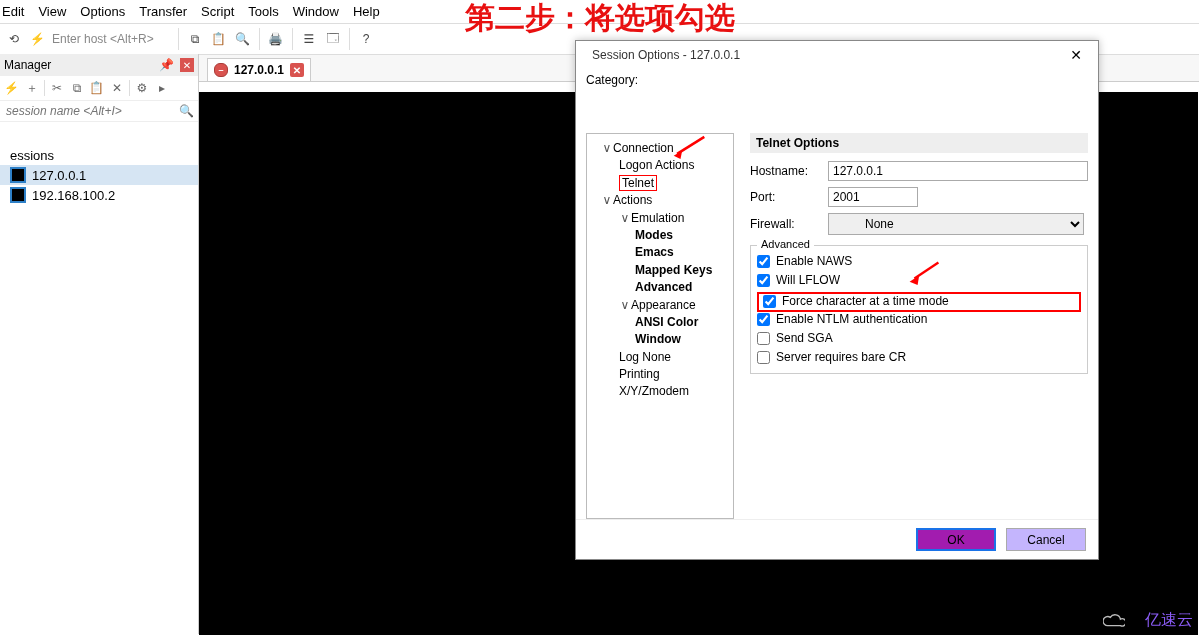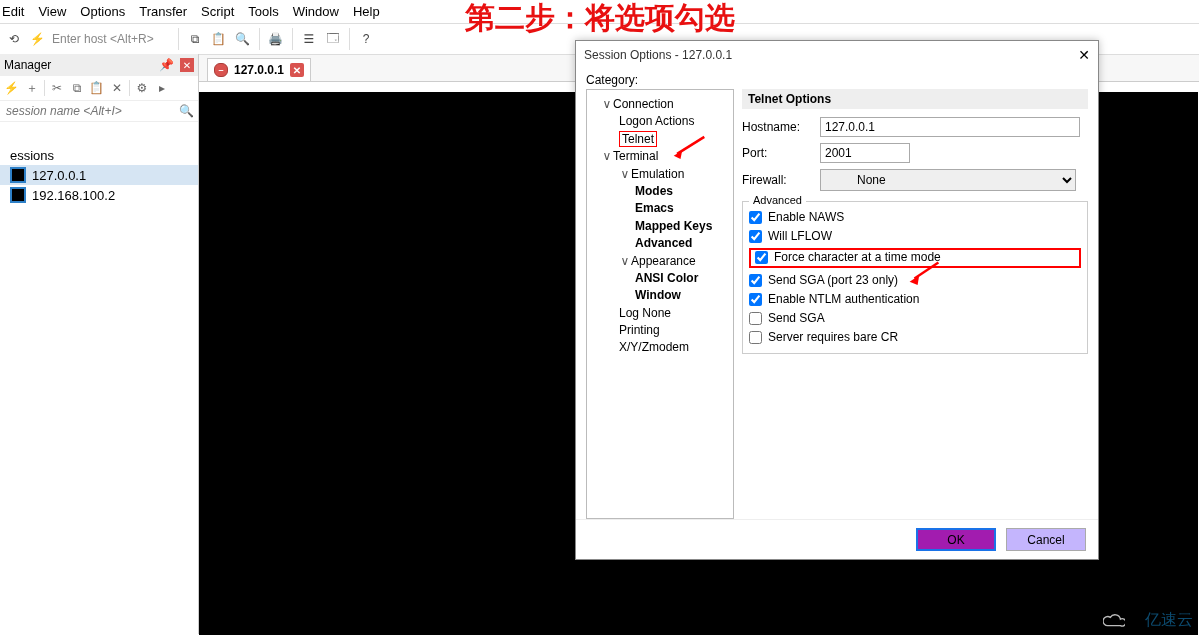--- a/index.html
+++ b/index.html
@@ -136,34 +136,35 @@
     width:522px;
     height:518px;
     background:#fff;
     border:1px solid #888;
     box-shadow:0 0 8px rgba(0,0,0,0.25);
     display:flex;flex-direction:column;
     font-size:12px;
   }
   .dlg-title {
     display:flex;align-items:center;
-    padding:6px 8px;
+    padding:6px 16px;
     gap:6px;
   }
   .dlg-title span:first-child { flex:1; color:#333; }
   .dlg-body {
     flex:1;
     display:flex;flex-direction:column;
     padding:4px 10px 0 10px;
   }
   .cat-label { margin-bottom:2px;}
   .two-col {
     flex:1;
     display:flex;
-    gap:8px;
+    gap:16px;
+    margin-top:44px;
   }
   .tree {
     width:138px;
     border:1px solid #bbb;
     padding:6px 4px;
     line-height:1.45;
   }
   .tree div { white-space:nowrap; }
   .ind1 { padding-left:10px; }
   .ind2 { padding-left:28px; }
@@ -243,21 +244,21 @@
   }
   .arrow2 {
     position:absolute;
     top:261px;left:905px;
     width:38px;height:24px;
   }
   
   .watermark {
     position:absolute;
     right:6px; bottom:4px;
-    color:#0c4a6e;
+    color:#8b5cf6;
     font-size:16px;
     display:flex;align-items:center;gap:20px;
     font-family: "Microsoft YaHei",sans-serif;
   }
 </style>
 </head>
 <body>
 
 <div class="main-menu">
   <span>Edit</span>
@@ -340,21 +341,21 @@
     <span style="font-size:14px;">✕</span>
   </div>
   <div class="dlg-body">
     <div class="cat-label">Category:</div>
     <div class="two-col">
 
       <div class="tree">
         <div class="ind1"><span class="exp">∨</span><span>Connection</span></div>
         <div class="ind2"><span>Logon Actions</span></div>
         <div class="ind2"><span class="sel-outline">Telnet</span></div>
-        <div class="ind1"><span class="exp">∨</span><span>Terminal</span></div>
+        <div class="ind1"><span class="exp">∨</span><span>Actions</span></div>
         <div class="ind2"><span class="exp">∨</span><span>Emulation</span></div>
         <div class="ind3"><span>Modes</span></div>
         <div class="ind3"><span>Emacs</span></div>
         <div class="ind3"><span>Mapped Keys</span></div>
         <div class="ind3"><span>Advanced</span></div>
         <div class="ind2"><span class="exp">∨</span><span>Appearance</span></div>
         <div class="ind3"><span>ANSI Color</span></div>
         <div class="ind3"><span>Window</span></div>
         <div class="ind2"><span>Log None</span></div>
         <div class="ind2"><span>Printing</span></div>
@@ -389,24 +390,20 @@
           <label class="chk">
             <input type="checkbox" checked="" style="">
             <span>Will LFLOW</span>
           </label>
           <div class="red-box">
             <label class="chk" style="margin-bottom:0">
               <input type="checkbox" checked="" style="">
               <span>Force character at a time mode</span>
             </label>
           </div>
-          <label class="chk" style="margin-top:5px">
-            <input type="checkbox" checked="" style="">
-            <span>Send SGA (port 23 only)</span>
-          </label>
           <label class="chk">
             <input type="checkbox" checked="" style="">
             <span>Enable NTLM authentication</span>
           </label>
           <label class="chk">
             <input type="checkbox" style="">
             <span>Send SGA</span>
           </label>
           <label class="chk">
             <input type="checkbox" style="">

